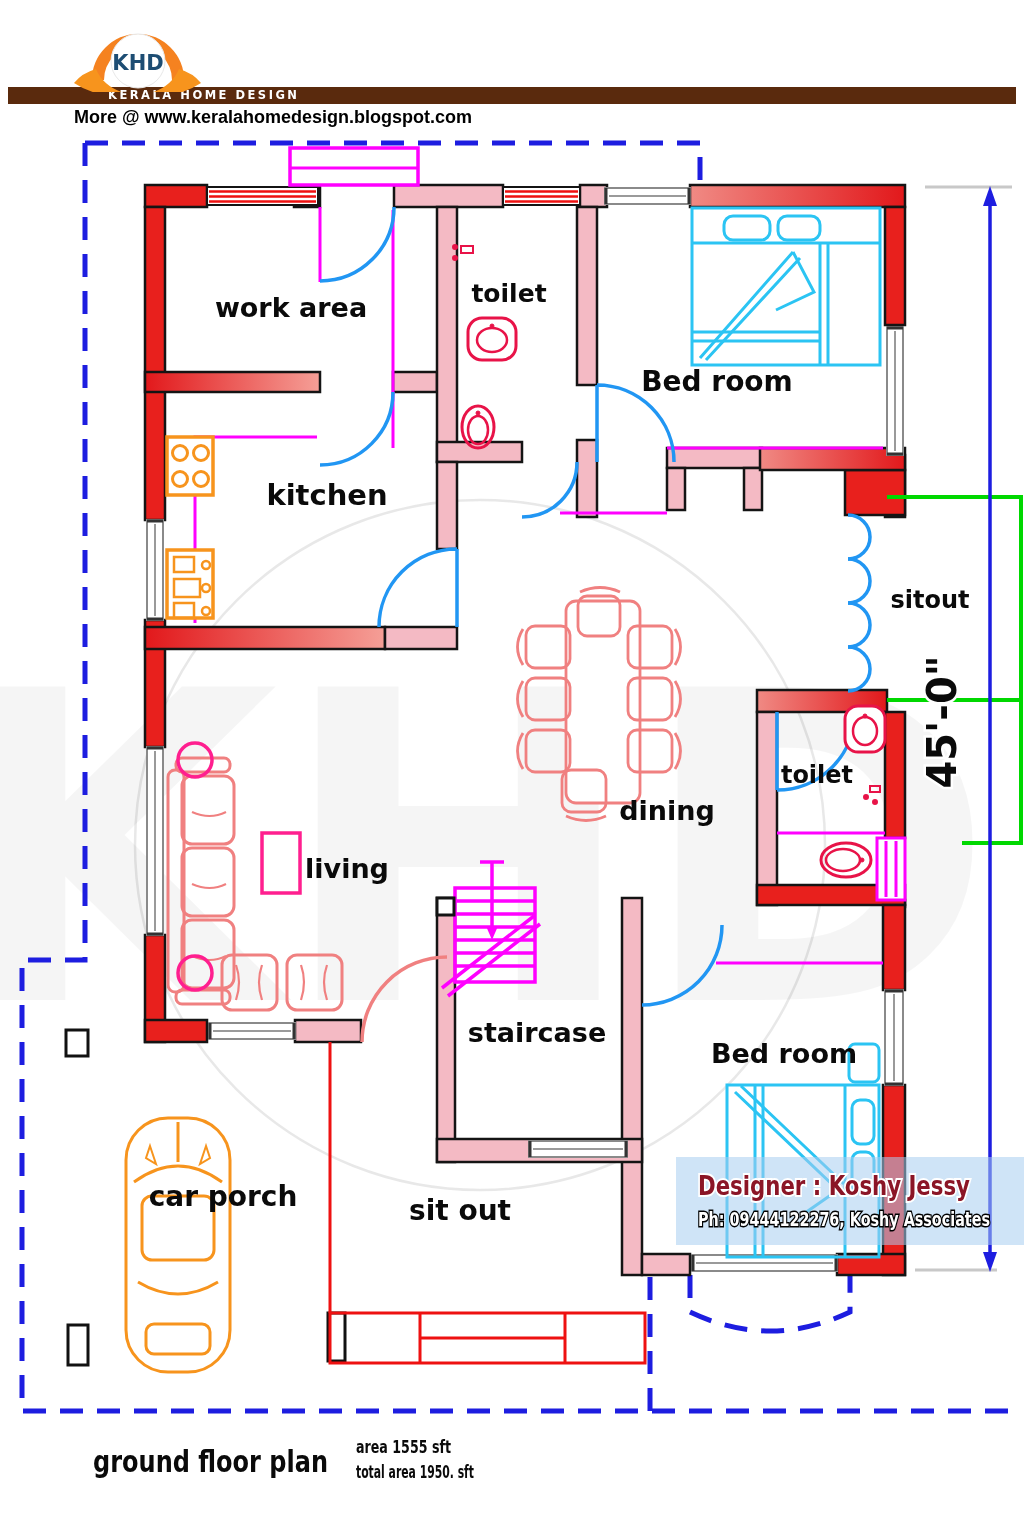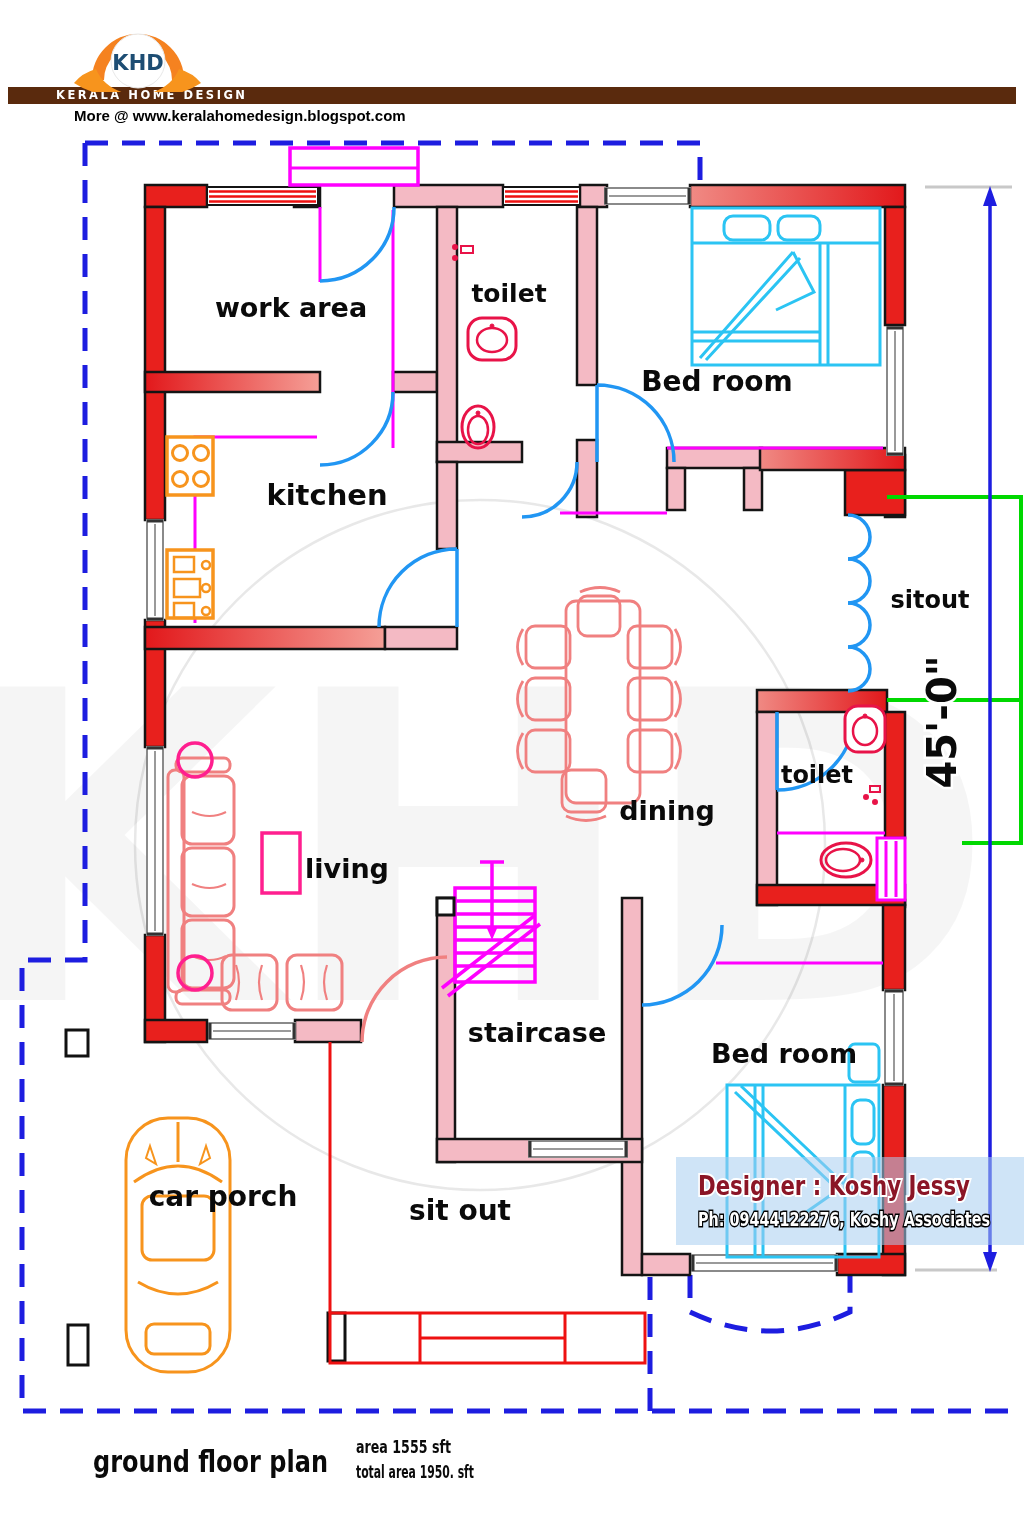--- a/index.html
+++ b/index.html
@@ -1,23 +1,23 @@
 <!DOCTYPE html>
 <html><head>
 <meta charset="utf-8">
 <style>
   html,body{margin:0;padding:0;background:#fff;}
   .page{position:relative;width:1024px;height:1536px;background:#fff;overflow:hidden;
         font-family:"DejaVu Sans",sans-serif;}
   .plan{position:absolute;top:0;left:0;}
   header{position:absolute;top:0;left:0;width:1024px;height:130px;z-index:5;}
   .brand-bar{position:absolute;top:87px;left:8px;width:1008px;height:17px;background:#5a2a0d;}
-  .brand-bar span{display:block;padding-left:48px;color:#fff;font-size:11.5px;font-weight:bold;
+  .brand-bar span{display:block;padding-left:100px;color:#fff;font-size:11.5px;font-weight:bold;
         letter-spacing:2.5px;line-height:17px;font-family:"DejaVu Sans",sans-serif;}
-  .more-line{position:absolute;top:107px;left:74px;color:#000;font-size:15px;font-weight:bold;
+  .more-line{position:absolute;top:107px;left:74px;color:#000;font-size:18px;font-weight:bold;
         font-family:"Liberation Sans",sans-serif;}
   .logo{position:absolute;top:28px;left:70px;width:135px;height:64px;}
   svg text{font-family:"DejaVu Sans",sans-serif;}
 </style>
 </head>
 <body>
 
 <div class="page">
 
 <header>

